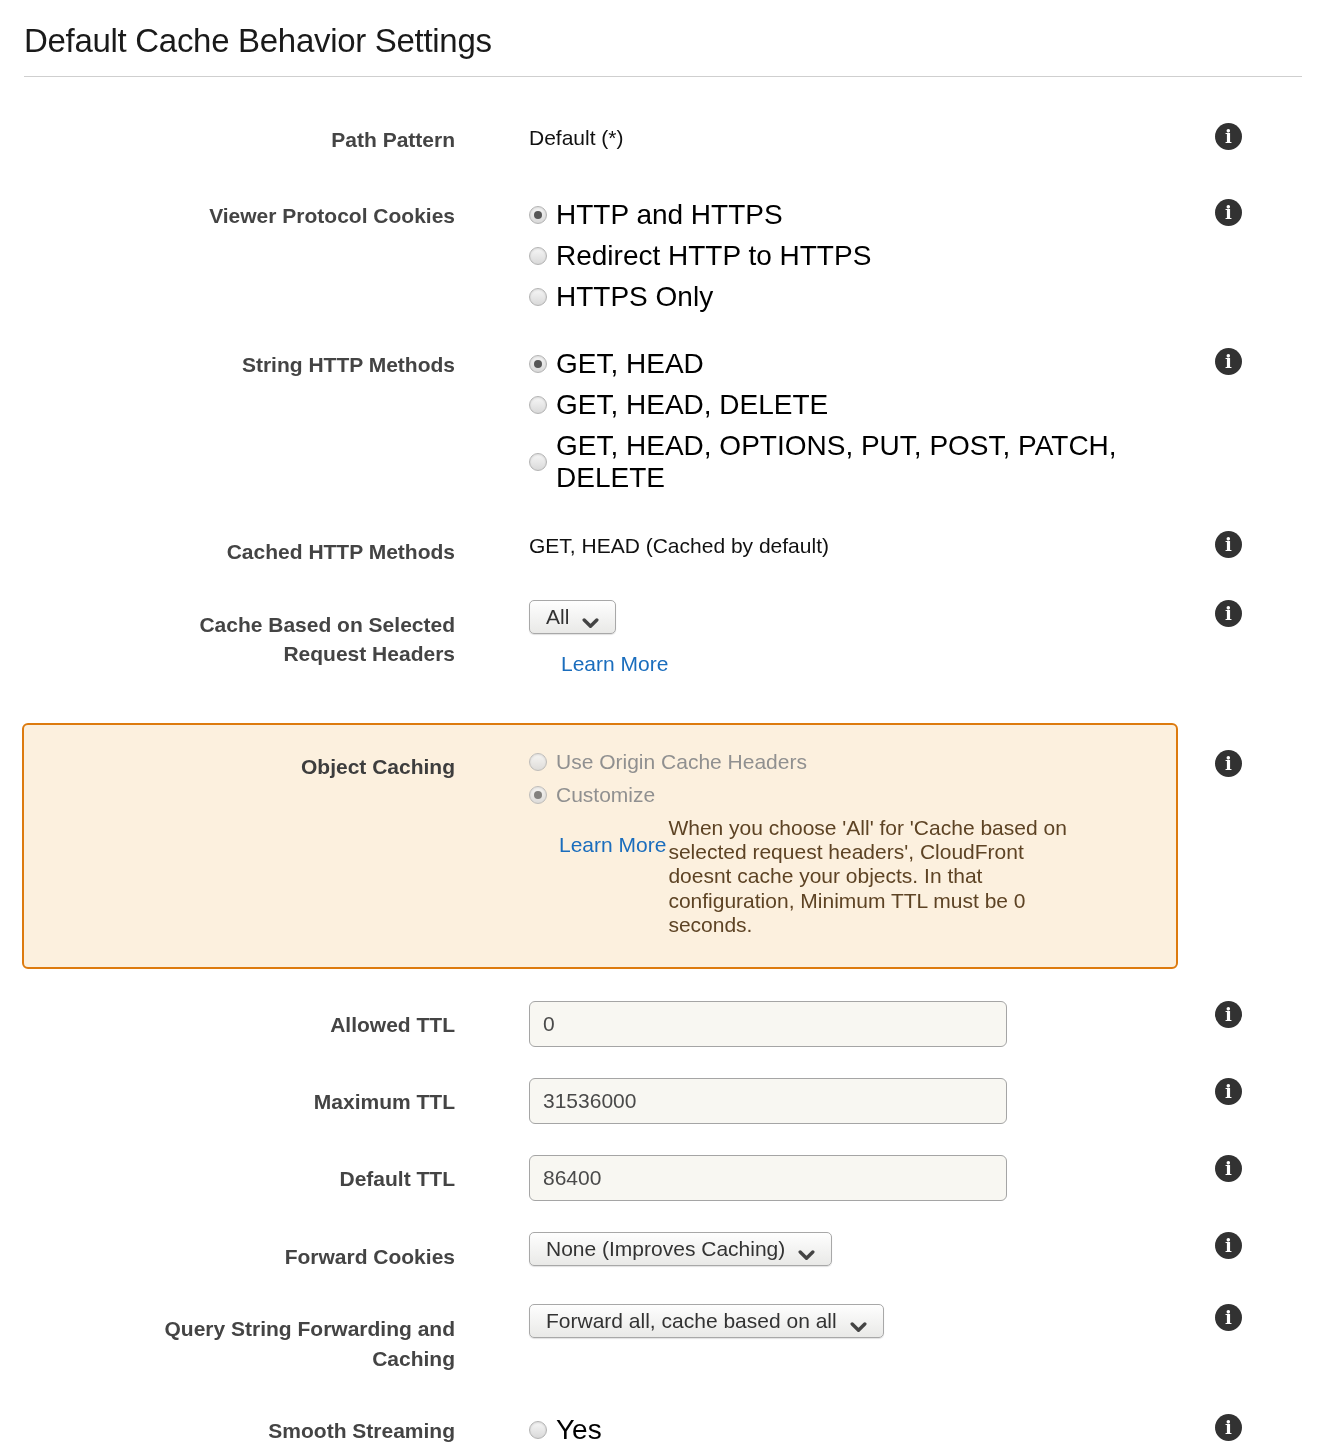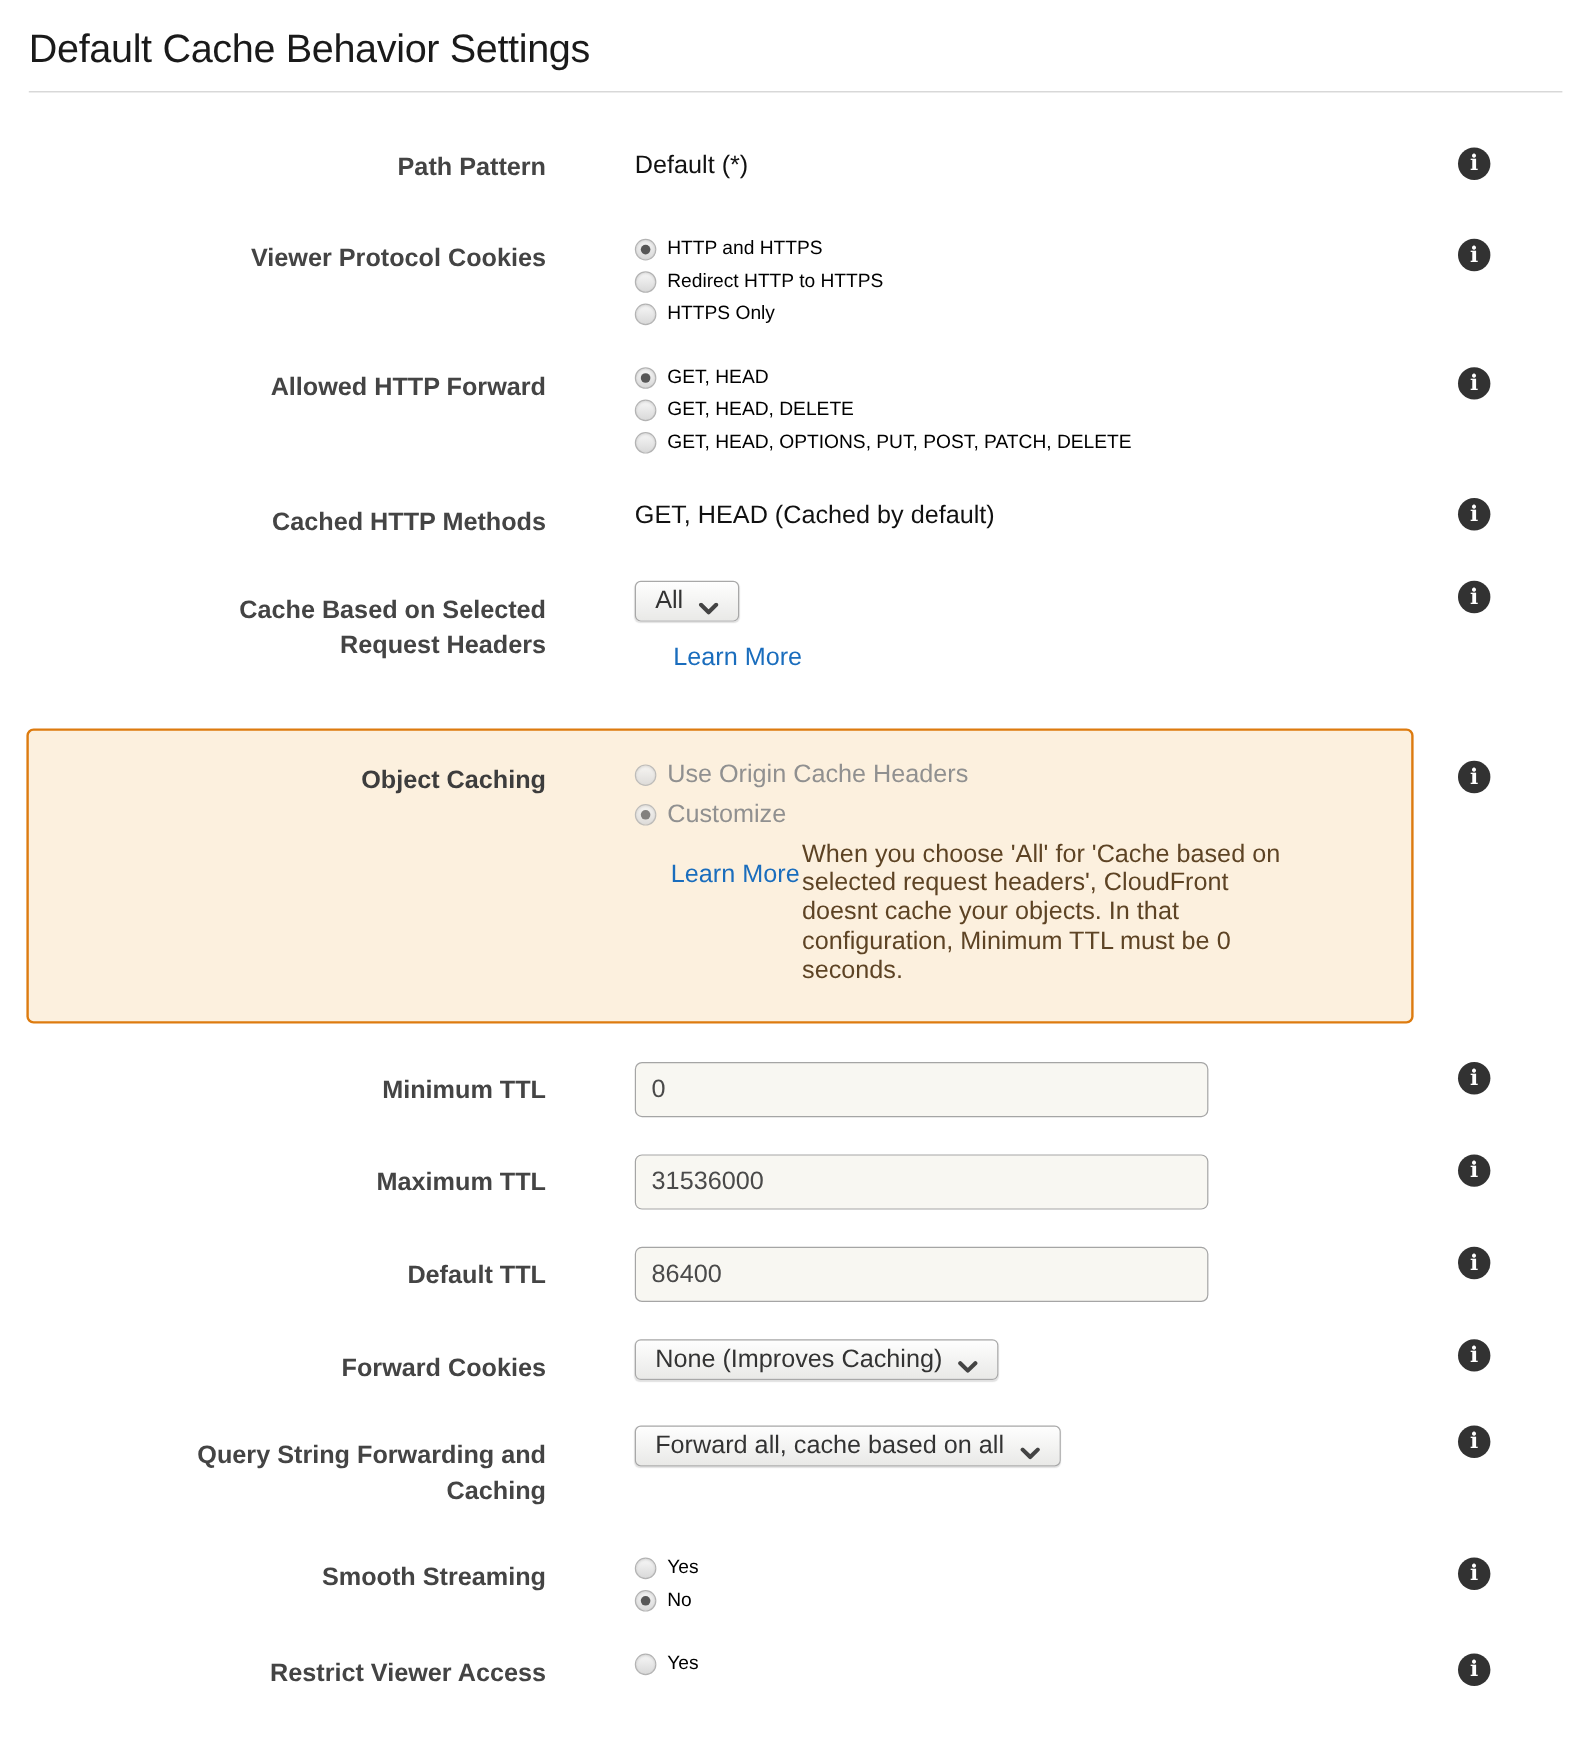--- a/index.html
+++ b/index.html
@@ -40,21 +40,21 @@
     border-radius: 50%;
     background: linear-gradient(180deg, #f7f7f7, #d9d9d9);
     border: 1px solid #b3b3b3;
     box-shadow: inset 0 1px 2px rgba(0,0,0,0.12);
     position: relative; cursor: pointer;
   }
   .radio.checked::after {
     content: ""; position: absolute; left: 4px; top: 4px;
     width: 8px; height: 8px; border-radius: 50%; background: #575757;
   }
-  .opt-label { margin-left: 9px; font-size: 16px; color: #000; }
+  .opt-label { margin-left: 9px; font-size: 28px; color: #000; }
   .row:last-child { margin-bottom: 0; }
 
   .select-btn {
     display: inline-flex; align-items: flex-end;
     padding: 4px 16px; gap: 13px;
     border: 1px solid #a8a8a8; border-radius: 5px;
     background: linear-gradient(180deg, #fefefe, #e9e9e7);
     box-shadow: 0 1px 1px rgba(0,0,0,0.12);
     font-family: "Liberation Sans", sans-serif;
     font-size: 21px; color: #333; cursor: pointer;
@@ -124,21 +124,21 @@
         </div>
         <div class="radio-line">
           <span class="radio"></span>
           <span class="opt-label">HTTPS Only</span>
         </div>
       </div>
       <div class="info-col"><span class="info-icon">i</span></div>
     </div>
 
     <div class="row" style="margin-bottom:28px">
-      <div class="lbl">Allowed HTTP Forward</div>
+      <div class="lbl">String HTTP Methods</div>
       <div class="content">
         <div class="radio-line">
           <span class="radio checked"></span>
           <span class="opt-label">GET, HEAD</span>
         </div>
         <div class="radio-line">
           <span class="radio"></span>
           <span class="opt-label">GET, HEAD, DELETE</span>
         </div>
         <div class="radio-line">
@@ -189,21 +189,21 @@
           <div class="oc-note">
             <a class="link">Learn More</a>
             <div class="warning-text">When you choose 'All' for 'Cache based on selected request headers', CloudFront doesnt cache your objects. In that configuration, Minimum TTL must be 0 seconds.</div>
           </div>
         </div>
         <div class="info-col"><span class="info-icon">i</span></div>
       </div>
     </div>
 
     <div class="row row-input">
-      <div class="lbl">Minimum TTL</div>
+      <div class="lbl">Allowed TTL</div>
       <div class="content">
         <input class="text-input" type="text" value="0" style="">
       </div>
       <div class="info-col"><span class="info-icon">i</span></div>
     </div>
 
     <div class="row row-input">
       <div class="lbl">Maximum TTL</div>
       <div class="content">
         <input class="text-input" type="text" value="31536000" style="">

